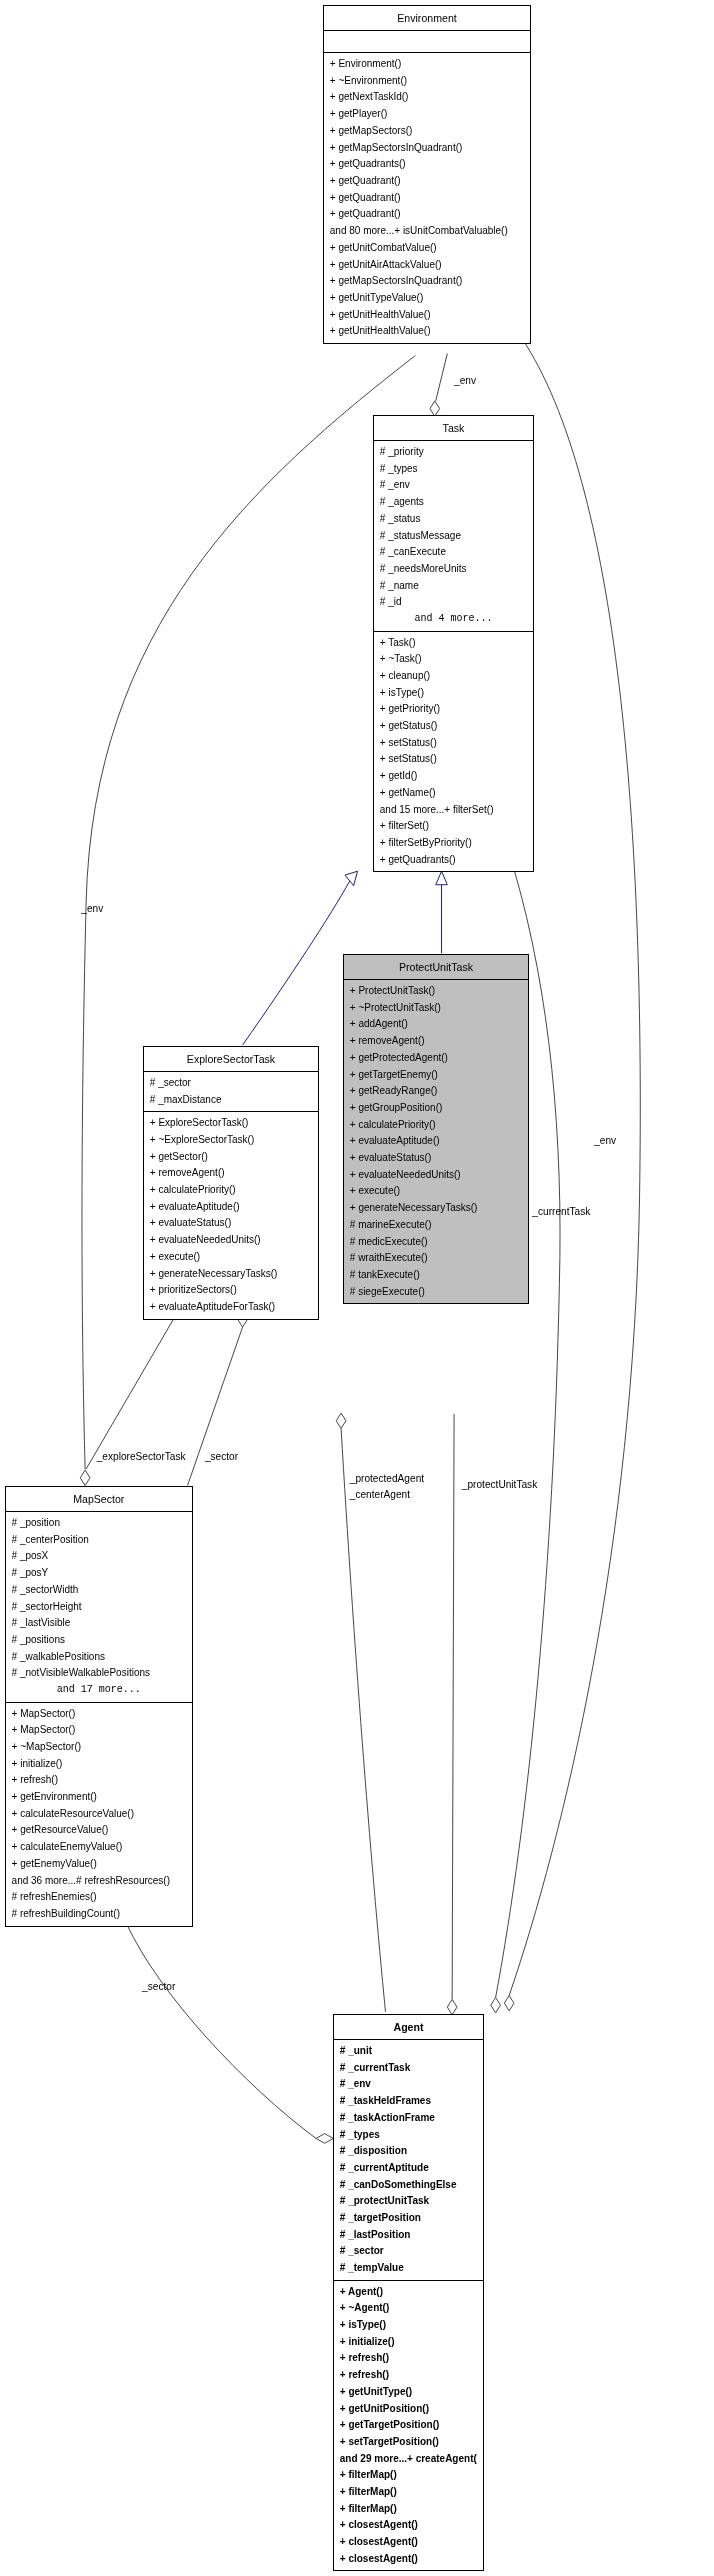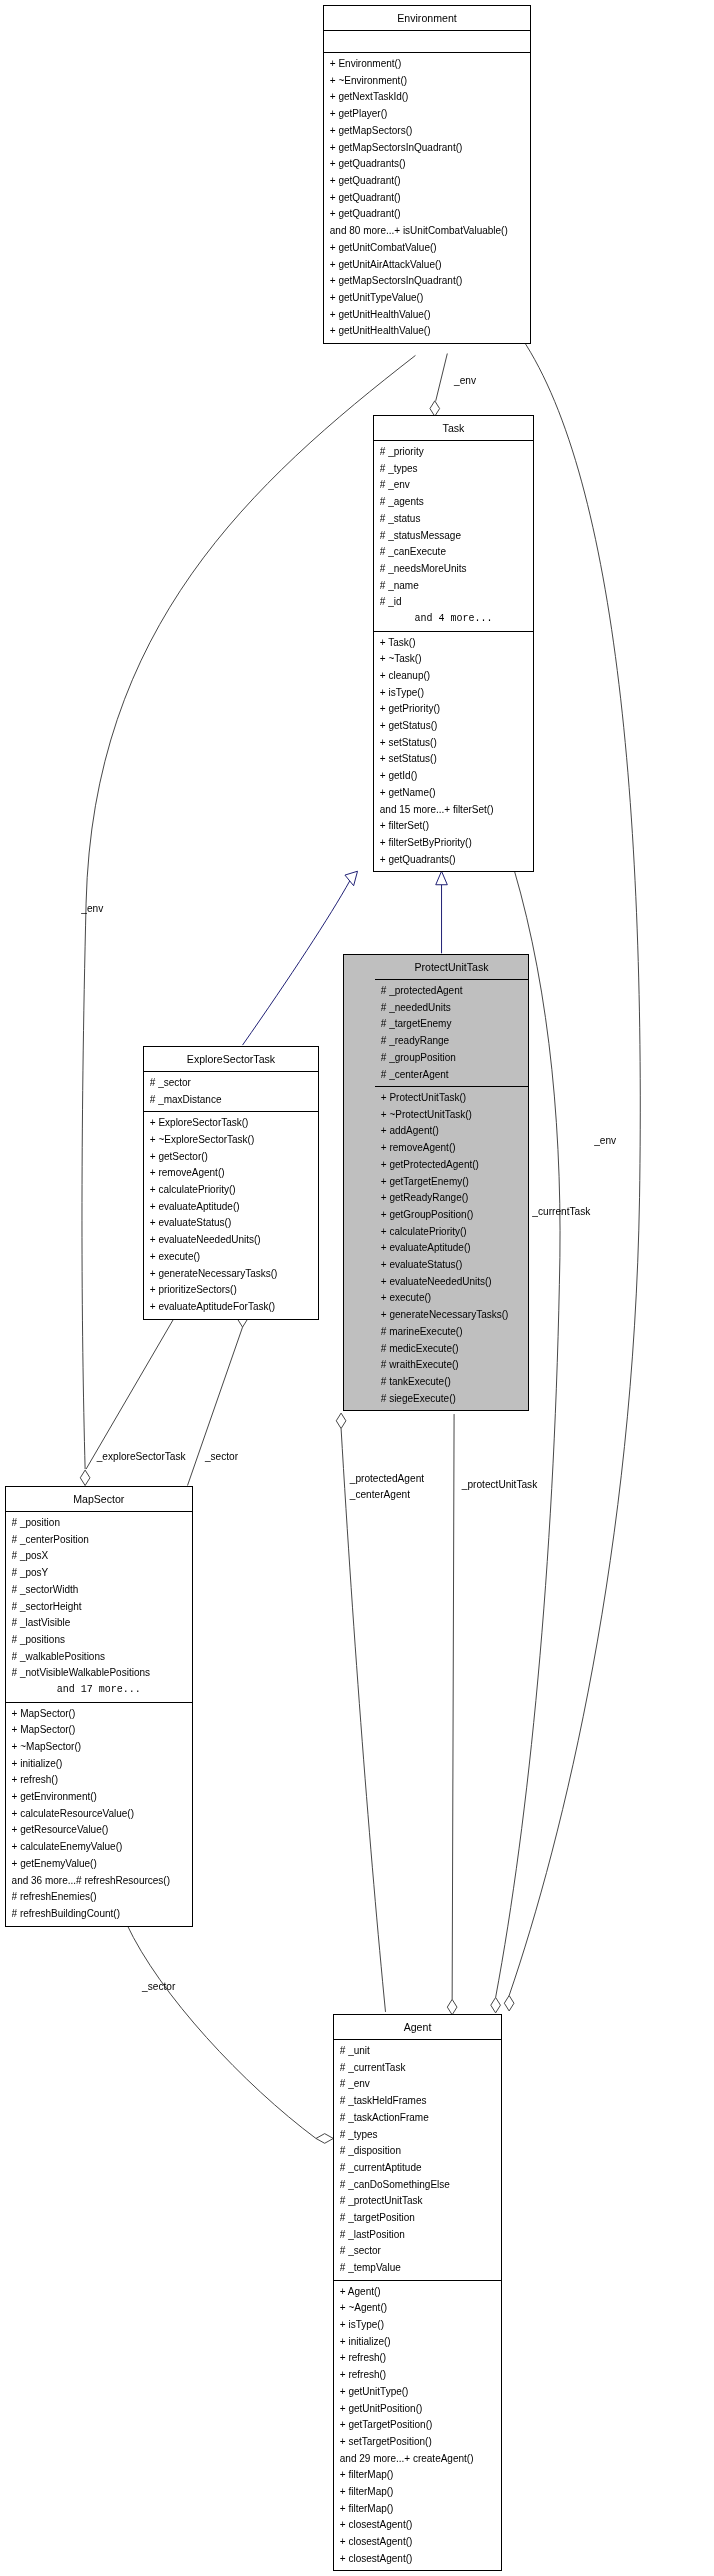--- a/index.html
+++ b/index.html
@@ -115,30 +115,22 @@
         <div class="row">+ setStatus()</div>
         <div class="row">+ getId()</div>
         <div class="row">+ getName()</div>
         <div class="row">and 15 more...+ filterSet()</div>
         <div class="row">+ filterSet()</div>
         <div class="row">+ filterSetByPriority()</div>
         <div class="row">+ getQuadrants()</div>
       </div>
   </div>
 
-  <div class="uml-class hl" style="left:343px;top:954px;width:186px;padding-left:31px;">
+  <div class="uml-class hl" style="left:343px;top:954px;width:186px;">
     <div class="uml-title">ProtectUnitTask</div>
-    <div class="uml-attrs">
-        <div class="row"># _protectedAgent</div>
-        <div class="row"># _neededUnits</div>
-        <div class="row"># _targetEnemy</div>
-        <div class="row"># _readyRange</div>
-        <div class="row"># _groupPosition</div>
-        <div class="row"># _centerAgent</div>
-      </div>
     <div class="uml-methods">
         <div class="row">+ ProtectUnitTask()</div>
         <div class="row">+ ~ProtectUnitTask()</div>
         <div class="row">+ addAgent()</div>
         <div class="row">+ removeAgent()</div>
         <div class="row">+ getProtectedAgent()</div>
         <div class="row">+ getTargetEnemy()</div>
         <div class="row">+ getReadyRange()</div>
         <div class="row">+ getGroupPosition()</div>
         <div class="row">+ calculatePriority()</div>
@@ -202,21 +194,21 @@
         <div class="row">+ calculateResourceValue()</div>
         <div class="row">+ getResourceValue()</div>
         <div class="row">+ calculateEnemyValue()</div>
         <div class="row">+ getEnemyValue()</div>
         <div class="row">and 36 more...# refreshResources()</div>
         <div class="row"># refreshEnemies()</div>
         <div class="row"># refreshBuildingCount()</div>
       </div>
   </div>
 
-  <div class="uml-class" style="left:333px;top:2014px;width:169px;">
+  <div class="uml-class" style="left:333px;top:2014px;width:151px;font-weight:bold;">
     <div class="uml-title">Agent</div>
     <div class="uml-attrs">
         <div class="row"># _unit</div>
         <div class="row"># _currentTask</div>
         <div class="row"># _env</div>
         <div class="row"># _taskHeldFrames</div>
         <div class="row"># _taskActionFrame</div>
         <div class="row"># _types</div>
         <div class="row"># _disposition</div>
         <div class="row"># _currentAptitude</div>

